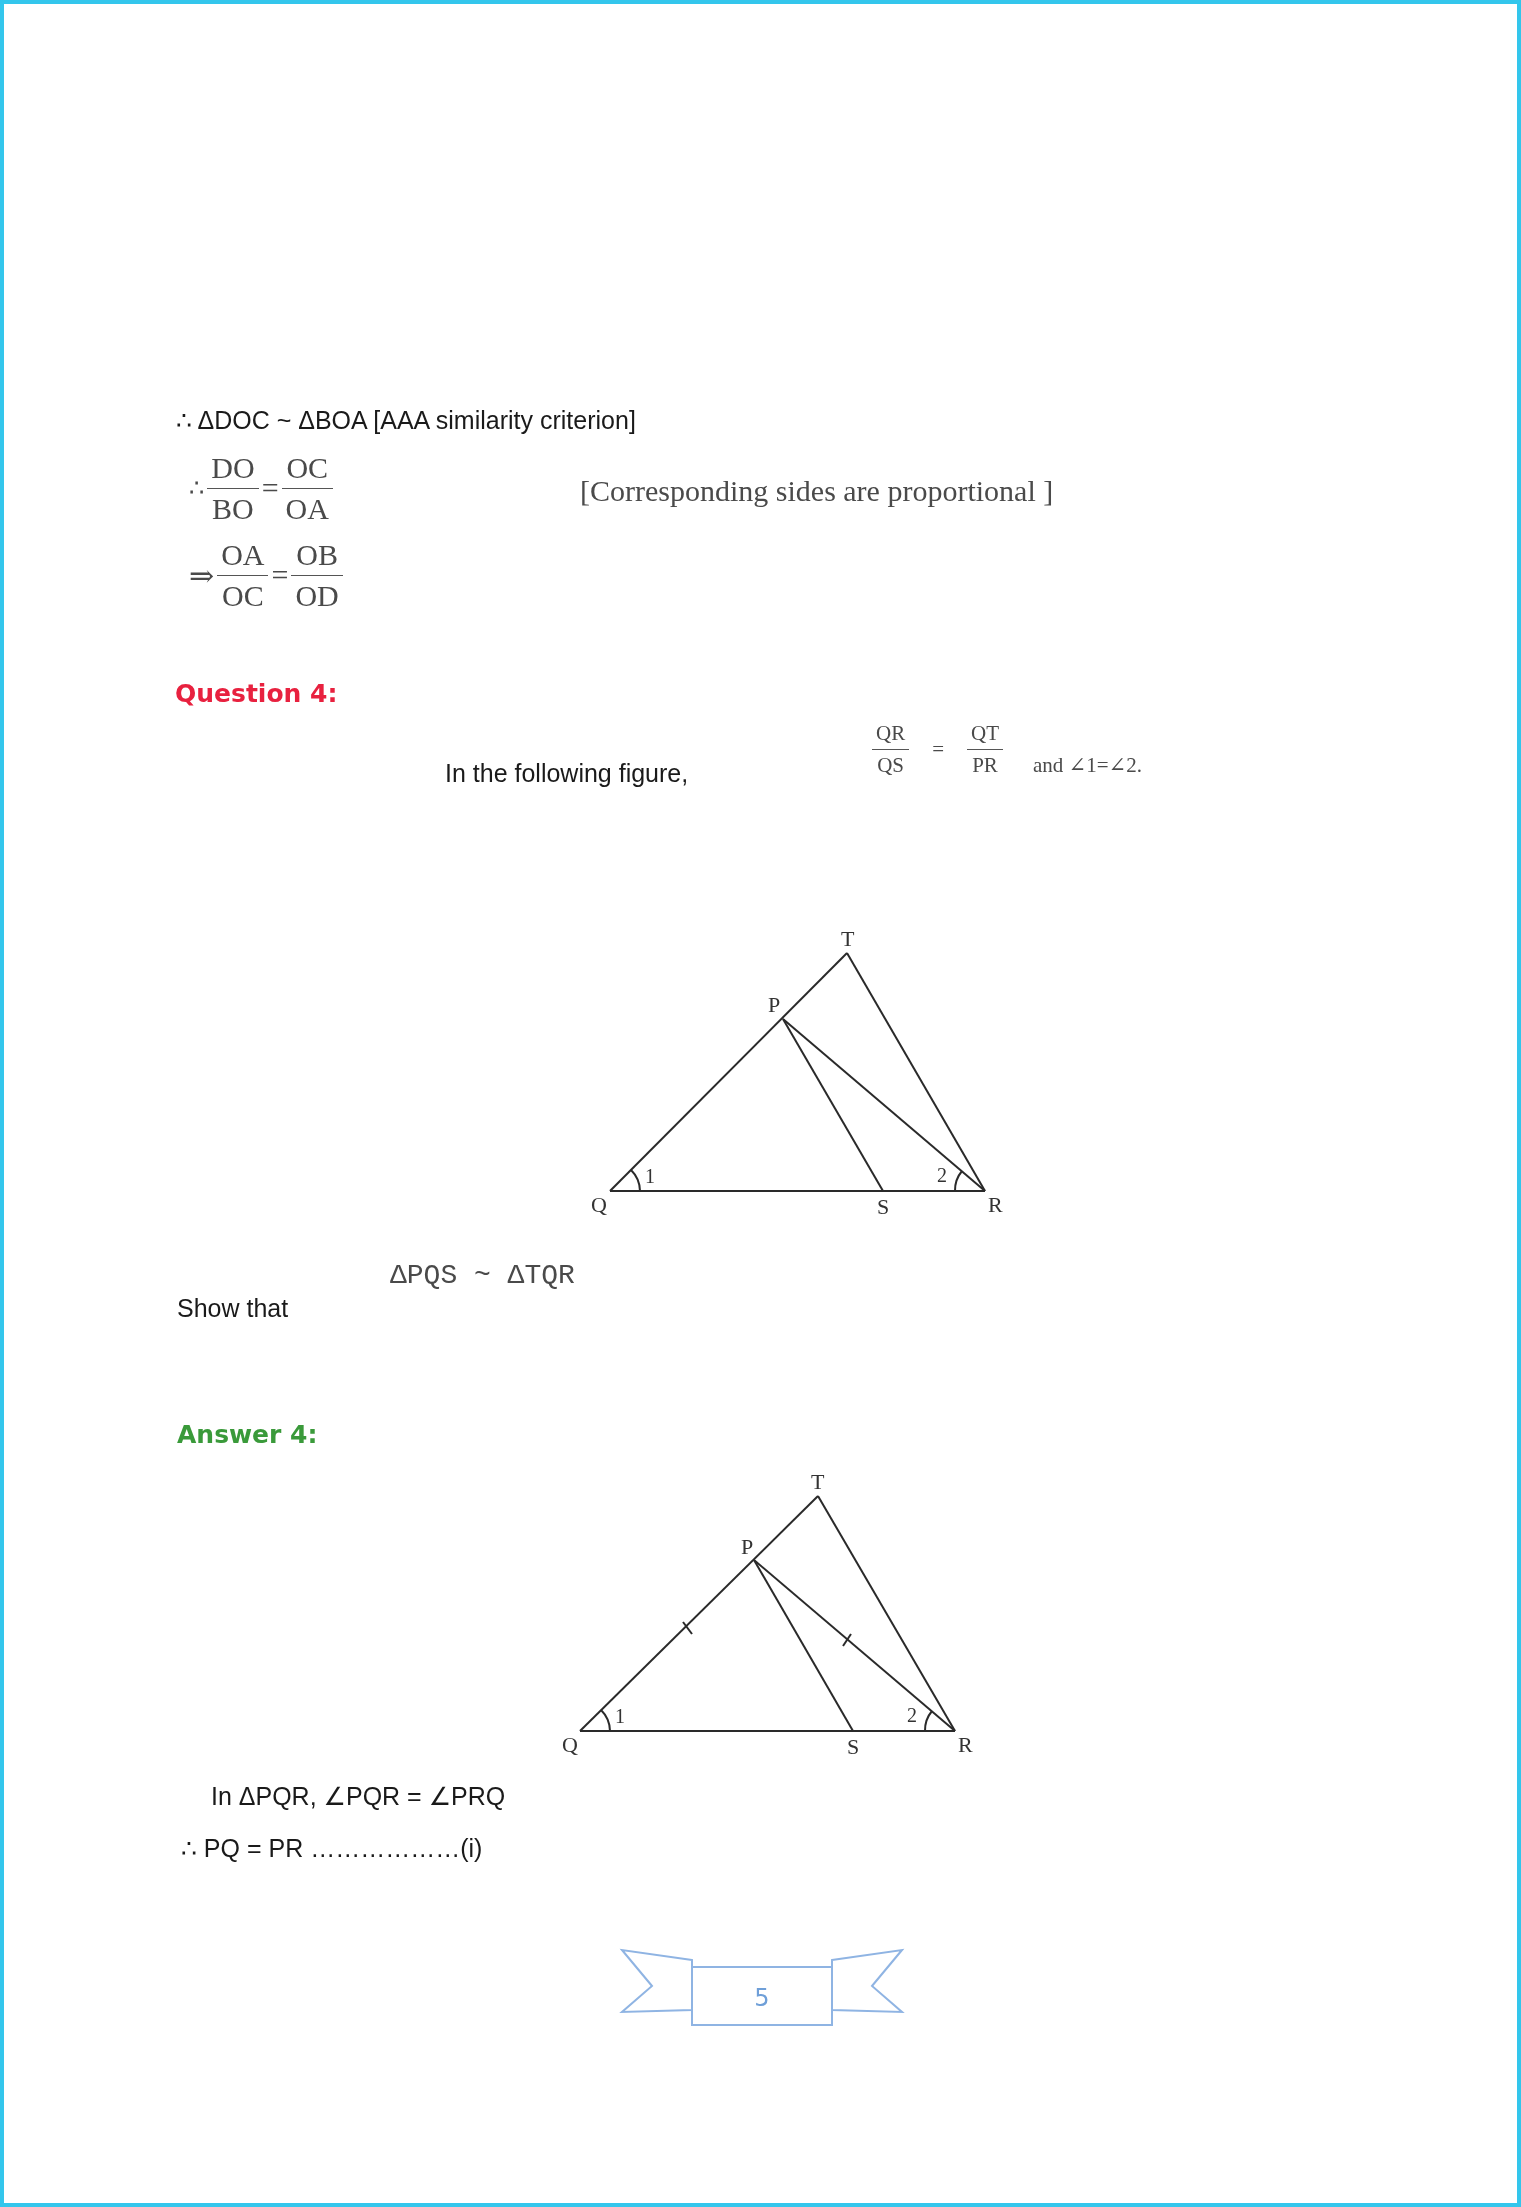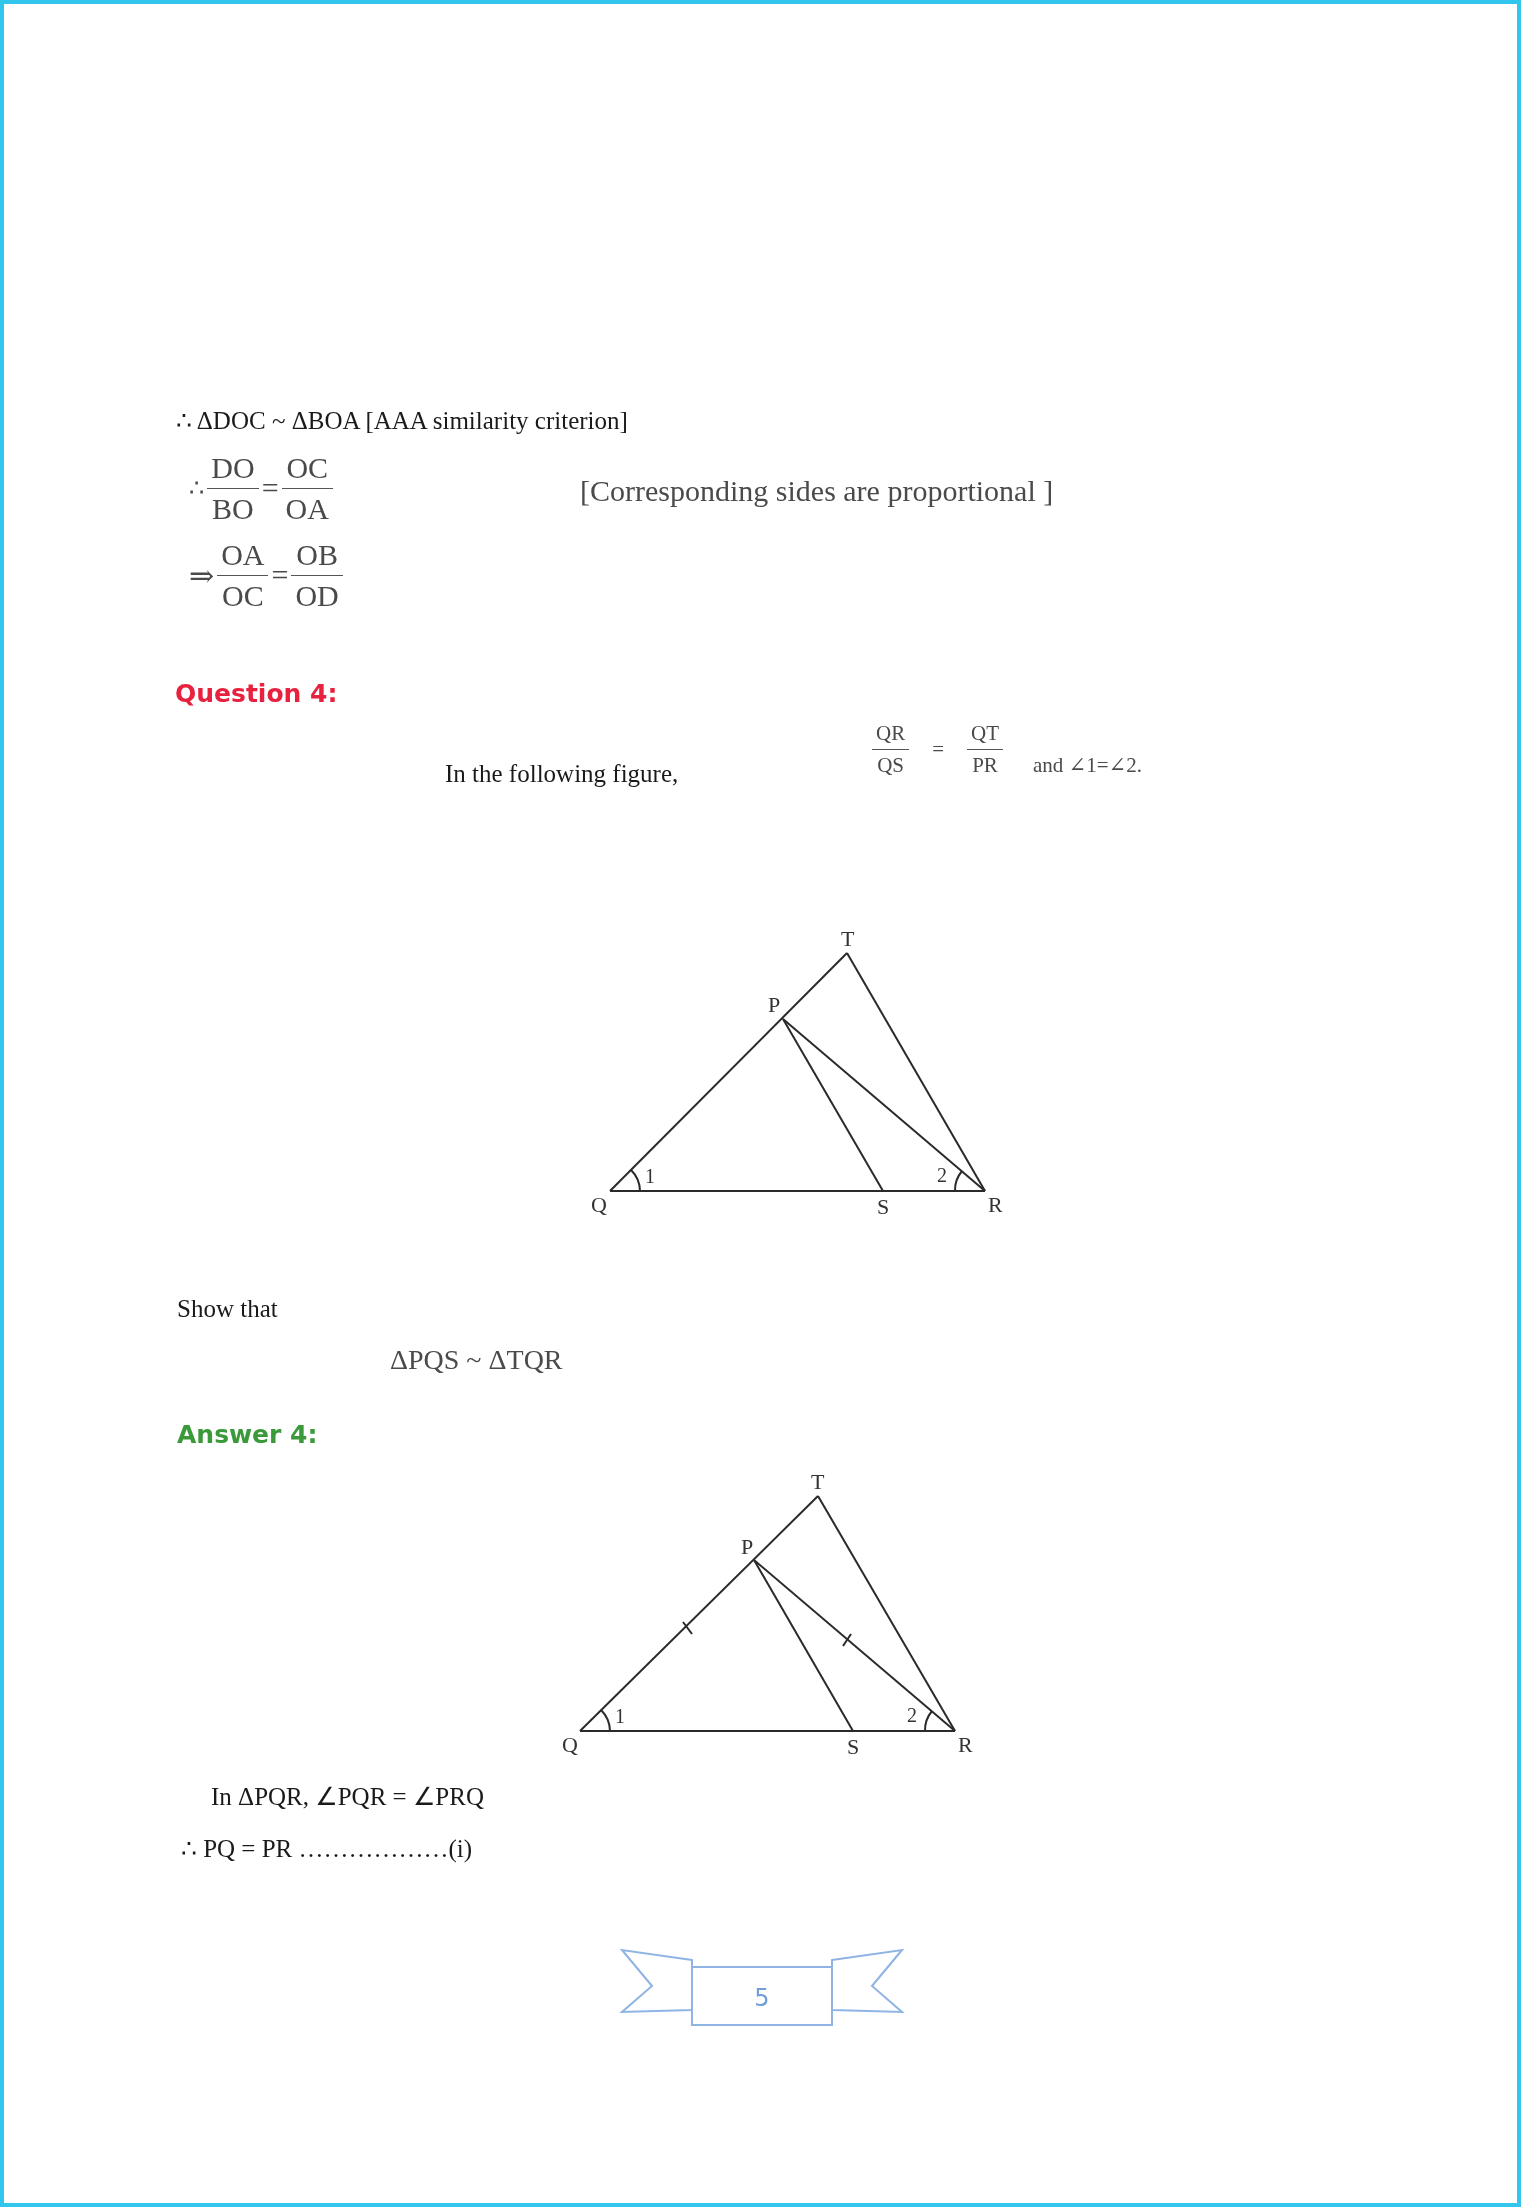--- a/index.html
+++ b/index.html
@@ -6,21 +6,21 @@
   body {
     width: 1521px; height: 2207px; position: relative; overflow: hidden;
     background: #ffffff;
     font-family: "DejaVu Sans", sans-serif;
   }
   .page-border {
     position: absolute; left: 0; top: 0; width: 1521px; height: 2207px;
     box-sizing: border-box; border: 4px solid #33c6ec; pointer-events: none;
   }
   .abs { position: absolute; white-space: nowrap; }
-  .body-text { font-family: Liberation Serif, serif; font-size: 25px; color: #1a1a1a; line-height: 1; }
+  .body-text { font-family: Liberation Sans, sans-serif; font-size: 25px; color: #1a1a1a; line-height: 1; }
   .serif { font-family: "Liberation Serif", "DejaVu Serif", serif; color: #4a4a4a; }
   .heading { font-family: "DejaVu Sans", sans-serif; font-weight: bold; font-size: 25px; line-height: 1; text-align: right; }
   .frac { display: inline-flex; flex-direction: column; align-items: center; vertical-align: middle; }
   .frac .num, .frac .den { padding: 0 4px; line-height: 1.05; }
   .frac .bar { width: 100%; height: 0; border-top: 1.6px solid #555; margin: 4px 0; }
   .mathrow { display: flex; align-items: center; }
   .op { padding: 0 3px; }
   svg text { font-family: "Liberation Serif", "DejaVu Serif", serif; fill: #333; }
 </style>
 </head>
@@ -119,18 +119,18 @@
 
   <g stroke="#8fb4e3" stroke-width="2" fill="#ffffff">
     <polygon points="692,1960 622,1950 652,1986 622,2012 692,2010"></polygon>
     <polygon points="832,1960 902,1950 872,1986 902,2012 832,2010"></polygon>
     <rect x="692" y="1967" width="140" height="58"></rect>
   </g>
   <text x="762" y="2006" font-size="24" text-anchor="middle" style="font-family:'DejaVu Sans', sans-serif; fill:#6f9fd8;">5</text>
 </svg>
 
 <div class="abs body-text" style="left:177px; top:1296px;">Show that</div>
-<div class="abs serif" style="left:390px; top:1344px; font-size:28px;">ΔPQS ~ ΔTQR</div>
+<div class="abs serif" style="left:390px; top:1260px; font-size:28px;font-family:Liberation Mono, monospace;">ΔPQS ~ ΔTQR</div>
 
 <div class="abs heading" style="left:177px; top:1422px; color:#3a9a3a;">Answer 4:</div>
 
 <div class="abs body-text" style="left:175px; top:1784px;margin-left:36px;">In ΔPQR, ∠PQR = ∠PRQ</div>
 <div class="abs body-text" style="left:181px; top:1836px;">∴ PQ = PR ………………(i)</div>
 
 </body></html>

